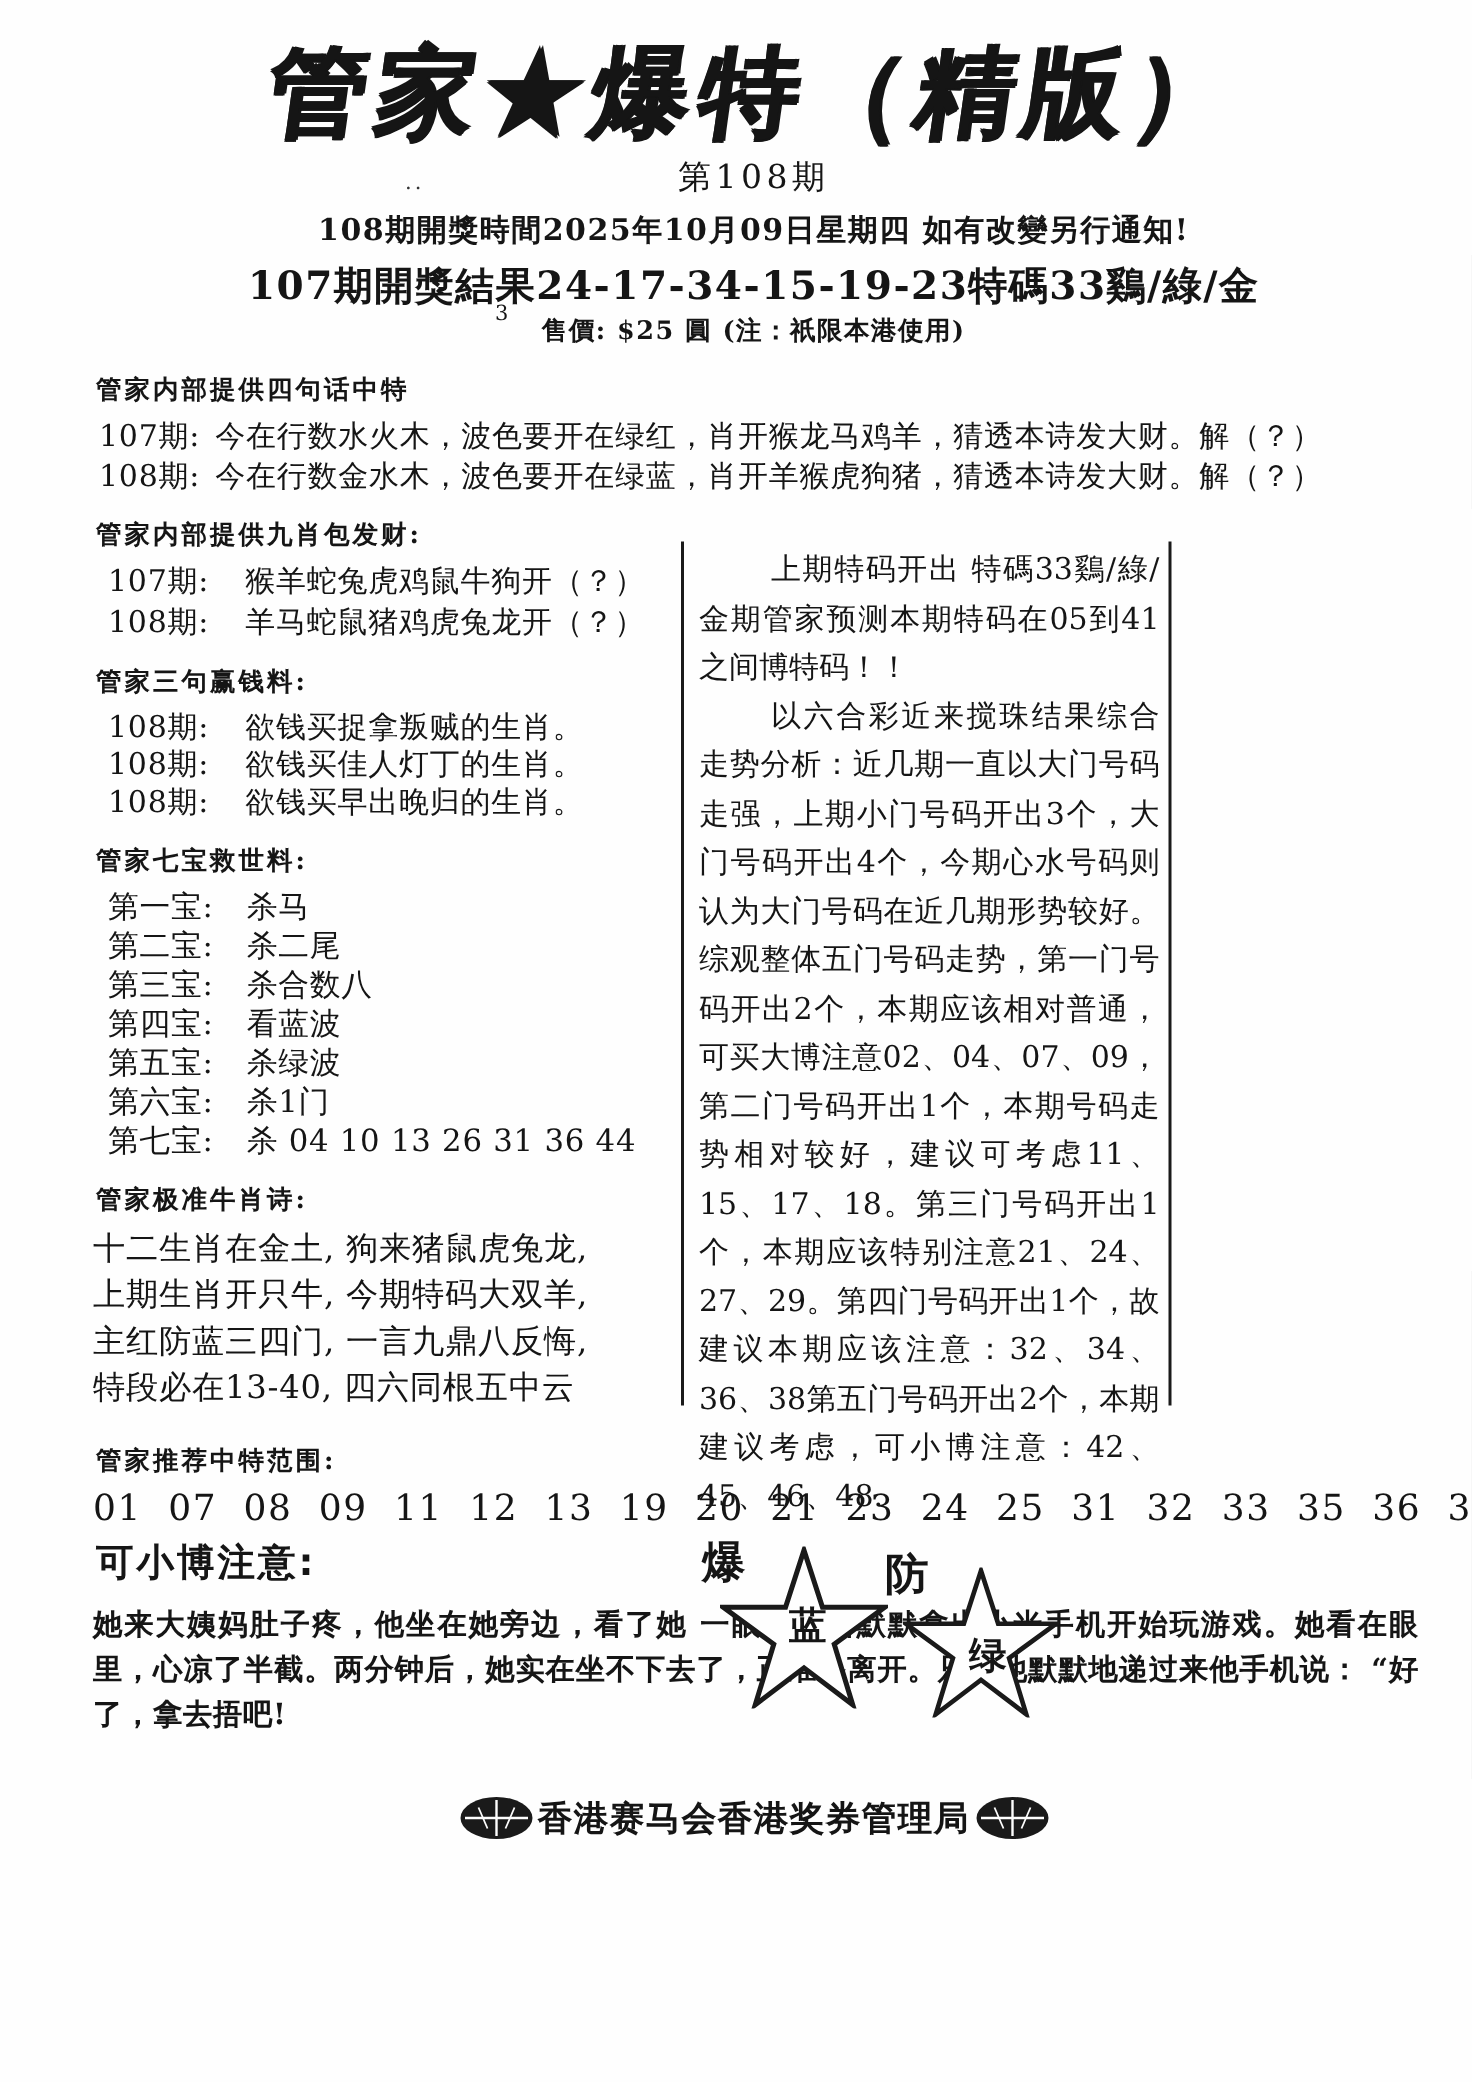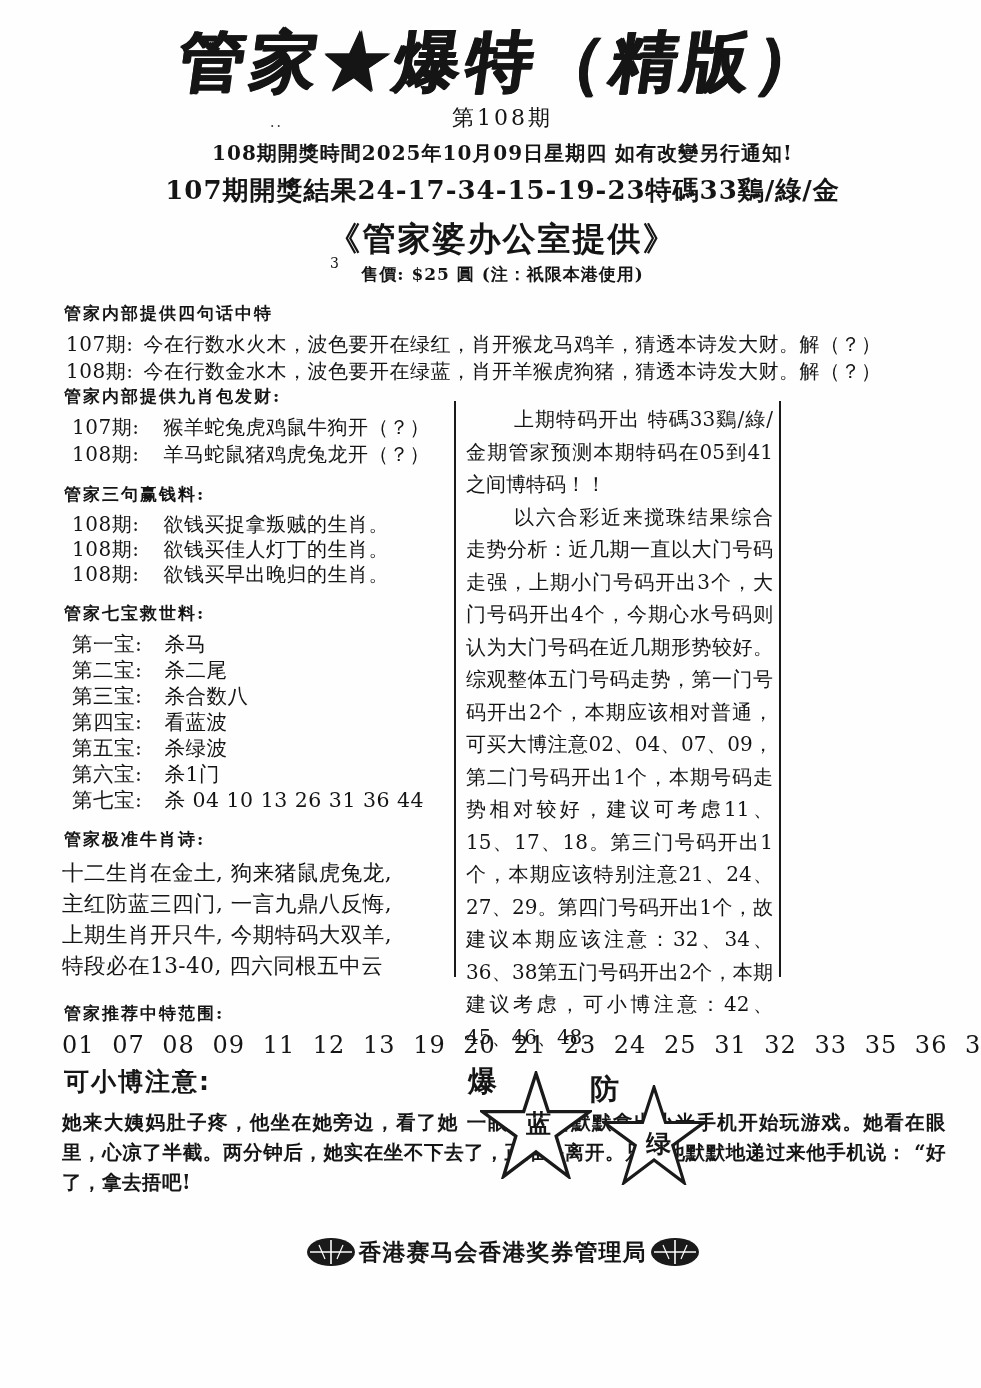--- a/index.html
+++ b/index.html
@@ -40,21 +40,21 @@
     font-size: 17px; font-weight: bold; letter-spacing: 2px;
     margin: 0 0 6px 2px;
   }
 
   
   .four { margin-top: 16px; }
   .four .frow { font-size: 20px; line-height: 27px; margin-left: 4px; letter-spacing: 0.5px; }
   .four .frow .lbl { margin-right: 10px; }
 
   
-  .columns { display: flex; margin-top: 0; align-items: flex-start; }
+  .columns { display: flex; margin-top: 14px; align-items: flex-start; }
   .leftcol { width: 392px; flex: none; }
   .rightcol {
     flex: none; width: 327px;
     border-left: 2px solid #1a1a1a; border-right: 2px solid #1a1a1a;
     padding: 2px 6px 0 10px;
     height: 576px;
     margin-top: 16px;
     font-size: 20px; line-height: 32.5px;
     text-align: justify;
     position: relative;
@@ -105,21 +105,20 @@
 <body>
 
 <div class="page">
 
   <header class="masthead">
     <div class="title">管家★爆特（精版）</div>
     <div class="stray-dots">..</div>
     <div class="issue">第108期</div>
     <div class="drawtime">108期開獎時間2025年10月09日星期四 如有改變另行通知!</div>
     <div class="lastresult">107期開獎結果24-17-34-15-19-23特碼33鷄/綠/金</div>
-    <div class="provider">《管家婆办公室提供》</div>
     <div class="price-wrap">
       <span class="sup3">3</span>
       <span class="price">售價: $25 圓 (注：祇限本港使用)</span>
     </div>
   </header>
 
   <section class="four">
     <h2 class="sec">管家内部提供四句话中特</h2>
     <div class="frow">
       <span class="lbl">107期:</span><span>今在行数水火木，波色要开在绿红，肖开猴龙马鸡羊，猜透本诗发大财。解（？）</span>
@@ -189,22 +188,22 @@
         </div>
         <div class="rowline">
           <span class="lbl">第七宝:</span>
             <span>杀 04 10 13 26 31 36 44</span>
         </div>
       </section>
 
       <section class="poem">
         <h2 class="sec">管家极准牛肖诗:</h2>
         <div class="poem-line">十二生肖在金土, 狗来猪鼠虎兔龙,</div>
+        <div class="poem-line">上期生肖开只牛, 今期特码大双羊,</div>
         <div class="poem-line">主红防蓝三四门, 一言九鼎八反悔,</div>
-        <div class="poem-line">上期生肖开只牛, 今期特码大双羊,</div>
         <div class="poem-line">特段必在13-40, 四六同根五中云</div>
       </section>
 
     </div>
 
     <div class="rightcol">
       <p class="ind">上期特码开出 特碼33鷄/綠/金期管家预测本期特码在05到41之间博特码！！</p>
       <p class="ind">以六合彩近来搅珠结果综合走势分析：近几期一直以大门号码走强，上期小门号码开出3个，大门号码开出4个，今期心水号码则认为大门号码在近几期形势较好。综观整体五门号码走势，第一门号码开出2个，本期应该相对普通，可买大博注意02、04、07、09，第二门号码开出1个，本期号码走势相对较好，建议可考虑11、15、17、18。第三门号码开出1个，本期应该特别注意21、24、27、29。第四门号码开出1个，故建议本期应该注意：32、34、36、38第五门号码开出2个，本期建议考虑，可小博注意：42、45、46、48.</p>
 
       <div class="stars">

